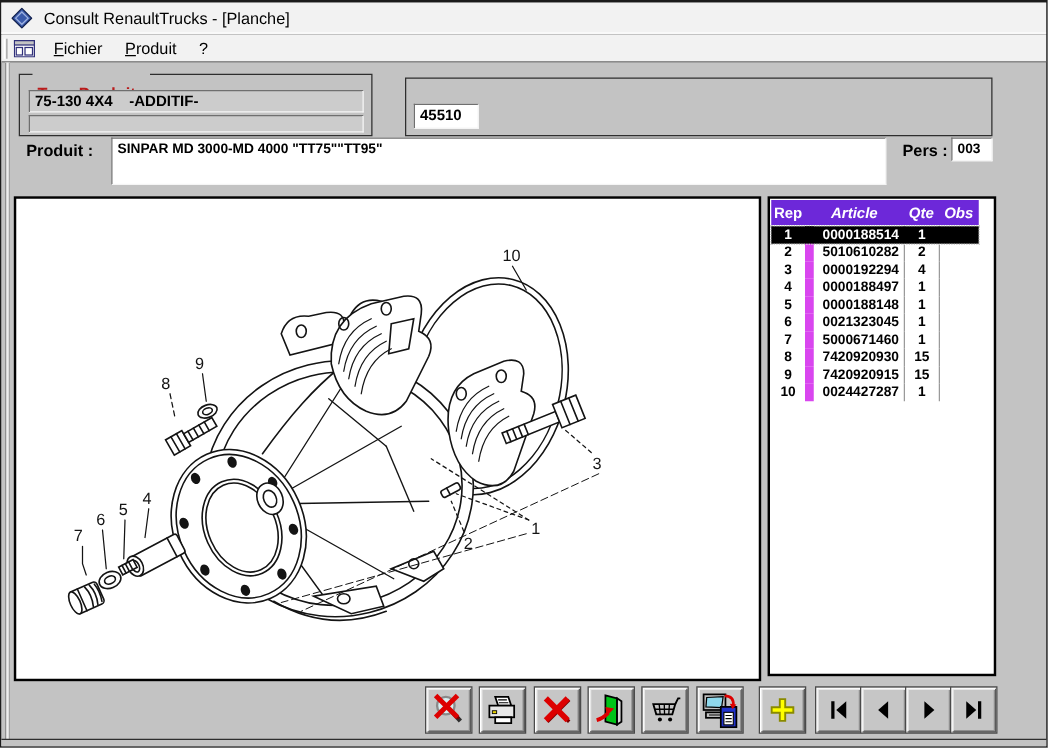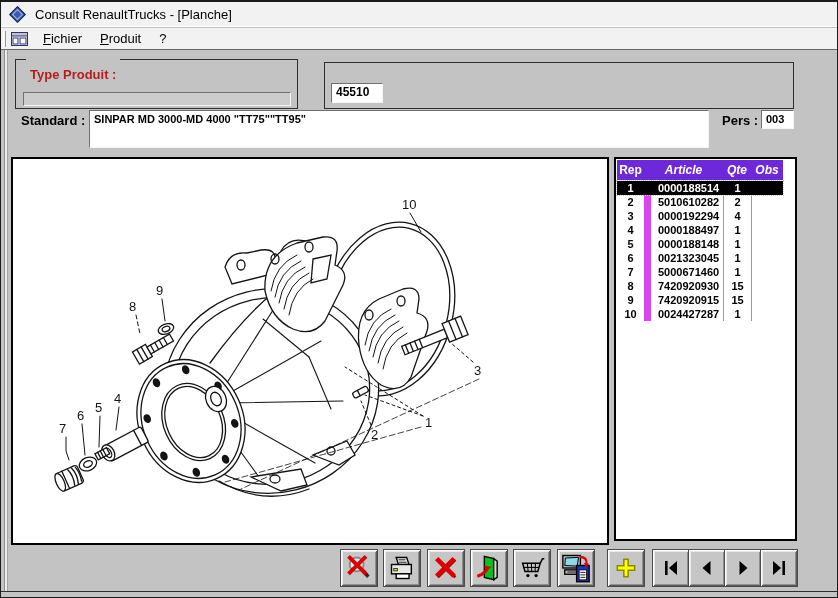--- a/index.html
+++ b/index.html
@@ -90,28 +90,29 @@
     </svg>
     <span class="menu-item ulf">Fichier</span>
     <span class="menu-item ulf">Produit</span>
     <span class="menu-item">?</span>
   </div>
 
   <div class="left-strip"></div>
 
   <div class="groupbox" style="left:14px;top:57px;width:283px;height:50px;">
     <span class="legend">Type Produit :</span>
+    <div class="field grey" style="left:7px;top:12px;width:268px;height:18px;">75-130 4X4    -ADDITIF-</div>
     <div class="field grey" style="left:7px;top:32px;width:268px;height:14px;"></div>
   </div>
 
   <div class="groupbox" style="left:323px;top:60px;width:470px;height:47px;">
     <div class="field white" style="left:6px;top:20px;width:52px;height:20px;">45510</div>
   </div>
 
-  <span class="lbl" style="left:20px;top:111px;">Standard :</span>
+  <span class="lbl" style="left:20px;top:111px;">Produit :</span>
   <div class="field white" style="left:88px;top:108px;width:620px;height:38px;font-size:11px;">SINPAR MD 3000-MD 4000 "TT75""TT95"</div>
   <span class="lbl" style="left:721px;top:111px;">Pers :</span>
   <div class="field white" style="left:760px;top:108px;width:33px;height:19px;font-size:11px;">003</div>
 
   <div class="diagram-panel">
     <svg width="594" height="384" viewBox="0 0 594 384">
       <g stroke="#141414" fill="none" stroke-width="1.3" stroke-linecap="round">
 
         <g transform="rotate(14 376 150)">
           <ellipse cx="376" cy="150" rx="64" ry="88"></ellipse>

